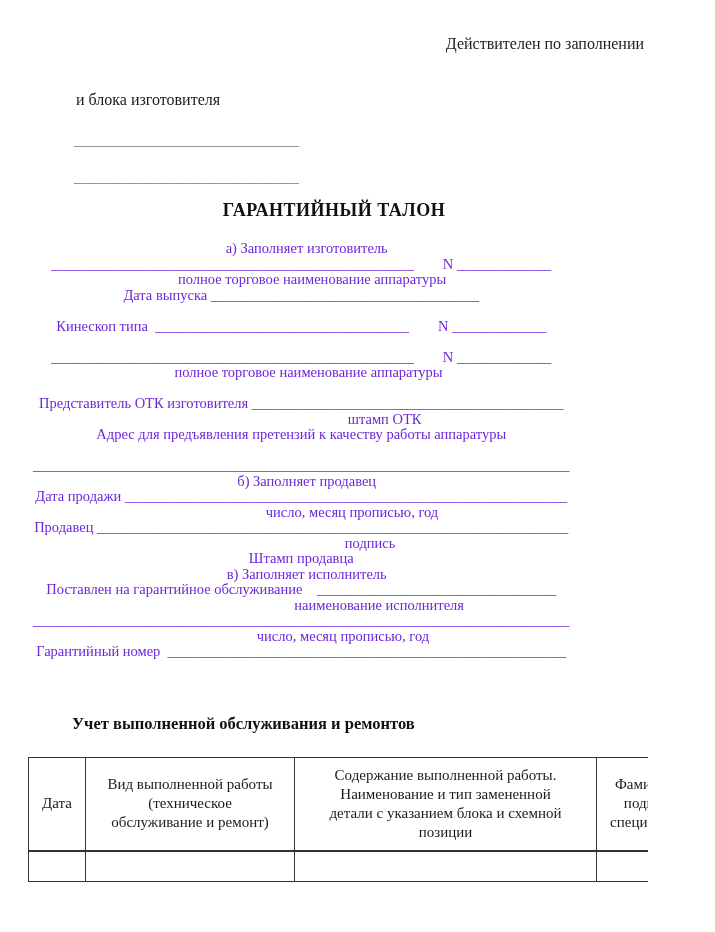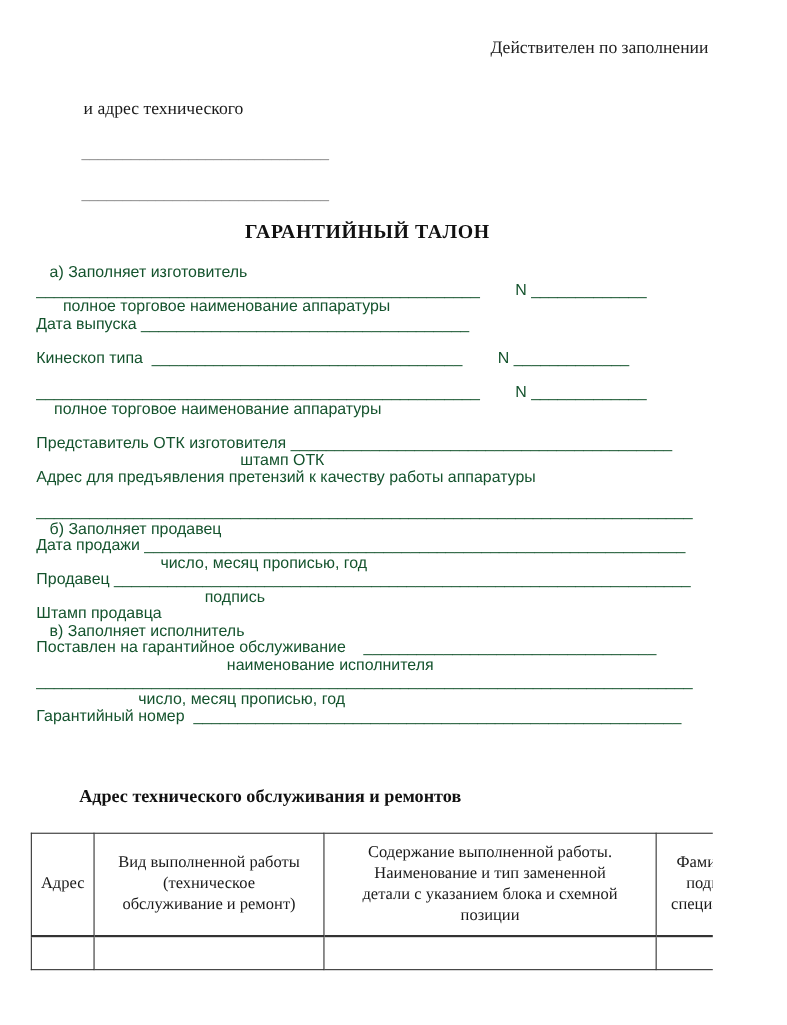--- a/index.html
+++ b/index.html
@@ -27,24 +27,25 @@
   .doc-title{
     position:absolute;left:0;top:200px;width:100%;
     text-align:center;
     font-size:18px;font-weight:bold;letter-spacing:0.5px;
     transform:translateX(10px);
     color:#111;
   }
   .form-block{
     position:absolute;left:33px;top:241px;
     margin:0;
-    font-family:Liberation Sans, sans-serif;
+    font-family:Liberation Serif, serif;
     font-size:14.5px;line-height:15.5px;
-    color:#14532d;
+    color:#6d28d9;
     white-space:pre;
+    text-align:center;
   }
   .log-heading{
     position:absolute;left:72px;top:714px;
     font-size:16.5px;font-weight:bold;color:#111;
   }
   .log-table{
     position:absolute;left:28px;top:757px;
     border-collapse:collapse;
     table-layout:fixed;
     width:647px;
@@ -67,21 +68,21 @@
   .c-sign{width:100px;}
 </style>
 </head>
 <body>
 
 <div class="page">
 
   <div class="validity">Действителен по заполнении</div>
 
 
-  <div class="mfr-line2">и адрес технического</div>
+  <div class="mfr-line2">и блока изготовителя</div>
 
   <div class="blank-line b1">______________________________</div>
 
   <div class="blank-line b2">______________________________</div>
 
   <div class="doc-title">ГАРАНТИЙНЫЙ ТАЛОН</div>
 
   <pre class="form-block">   а) Заполняет изготовитель
 __________________________________________________        N _____________
       полное торговое наименование аппаратуры
@@ -103,26 +104,26 @@
 Продавец _________________________________________________________________
                                       подпись
 Штамп продавца
    в) Заполняет исполнитель
 Поставлен на гарантийное обслуживание    _________________________________
                                            наименование исполнителя
 __________________________________________________________________________
                        число, месяц прописью, год
 Гарантийный номер  _______________________________________________________</pre>
 
-  <div class="log-heading">Адрес технического обслуживания и ремонтов</div>
+  <div class="log-heading">Учет выполненной обслуживания и ремонтов</div>
 
   <table class="log-table">
     <thead>
       <tr>
-        <th class="c-date">Адрес</th>
+        <th class="c-date">Дата</th>
         <th class="c-work">Вид выполненной работы
 (техническое
 обслуживание и ремонт)</th>
         <th class="c-content">Содержание выполненной работы.
 Наименование и тип замененной
 детали с указанием блока и схемной
 позиции</th>
         <th class="c-sign">Фамилия и
 подпись
 специалиста</th>

